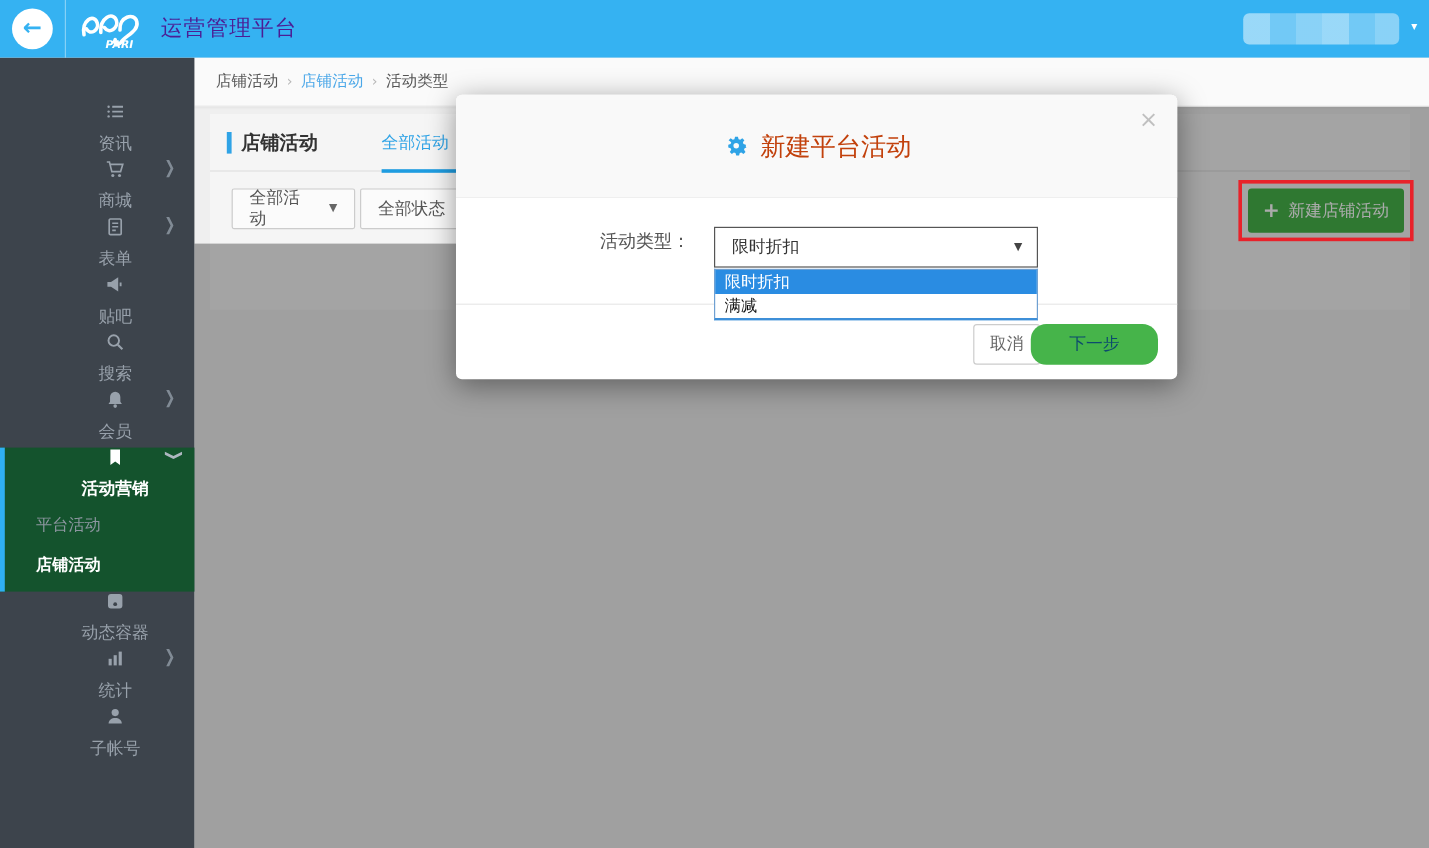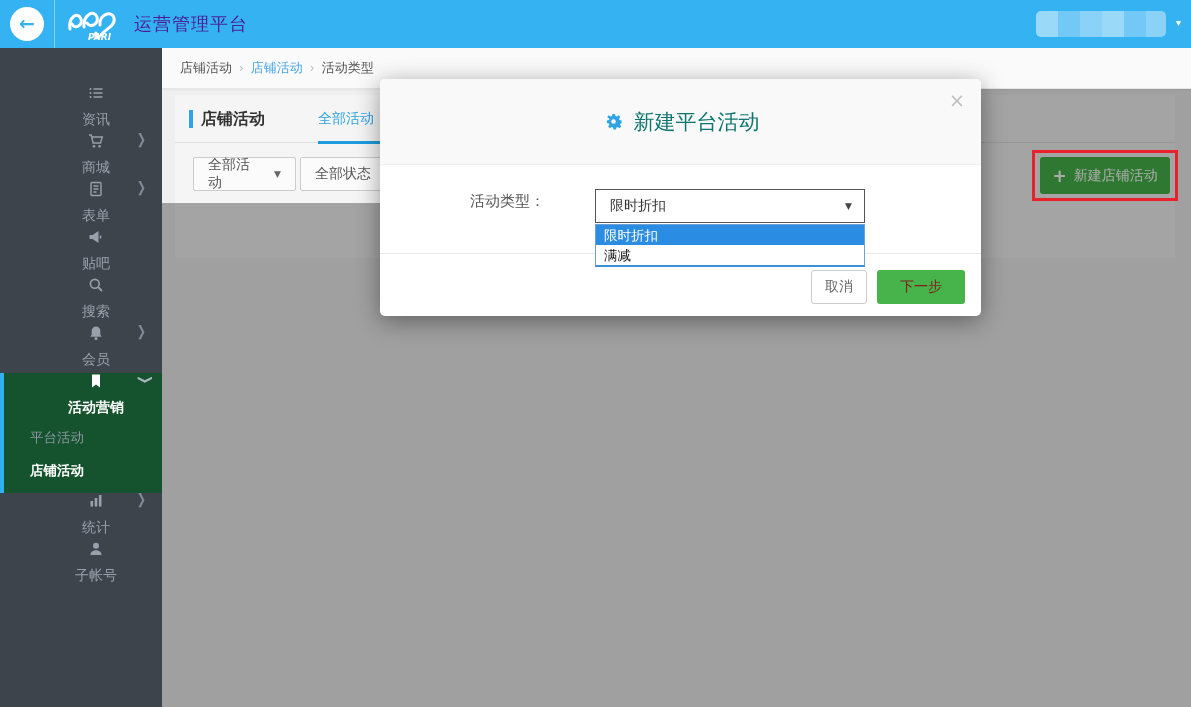--- a/index.html
+++ b/index.html
@@ -68,37 +68,37 @@
   
   .dim { position:absolute; background:rgba(0,0,0,.33); z-index:30; }
   .dim-right { left:700px; top:89px; width:491px; height:618px; }
   .dim-bottom { left:162px; top:203px; width:538px; height:504px; }
 
   
   .modal { position:absolute; left:380px; top:79px; width:601px; height:237px; background:#fff;
            border-radius:5px; box-shadow:0 5px 24px rgba(0,0,0,.4); z-index:50; }
   .modal-header { position:relative; height:86px; background:#f9f9f9; border-bottom:1px solid #efefef;
                   border-radius:5px 5px 0 0; display:flex; align-items:center; justify-content:center; gap:9px; }
-  .modal-title { font-size:21px; color:#0f766e; }
+  .modal-title { font-size:21px; color:#c2410c; }
   .modal-close { position:absolute; right:16px; top:10px; font-size:19px; color:#c0c0c0; cursor:pointer; }
-  .field-label { position:absolute; left:60px; top:113px; width:135px; text-align:center; font-size:15px; color:#555; }
+  .field-label { position:absolute; left:60px; top:113px; width:135px; text-align:right; font-size:15px; color:#555; }
   .select-box { position:absolute; left:215px; top:110px; width:270px; height:34px; background:#fff;
                 border:1px solid #555; display:flex; align-items:center; justify-content:space-between;
                 padding:0 12px 0 14px; font-size:14px; color:#333; cursor:pointer; }
   .select-box .caret { font-size:9px; color:#444; }
   .option-list { position:absolute; left:215px; top:145px; width:270px; background:#fff;
                  border:1px solid #6fa0d2; border-bottom:2px solid #3d8fd8; z-index:10; }
   .option { height:20px; line-height:20px; padding-left:8px; font-size:13.5px; color:#111; cursor:pointer; }
   .option.highlight { background:#2a8ce2; color:#fff; }
   .modal-footer { position:absolute; left:0; top:174px; width:100%; height:63px; border-top:1px solid #e8e8e8; }
   .btn-cancel { position:absolute; top:16px; right:114px; width:56px; height:34px; background:#fff;
                 border:1px solid #ccc; border-radius:3px; font-size:14px; color:#666; cursor:pointer;
                 font-family:"DejaVu Sans","Liberation Sans",sans-serif; }
-  .btn-next { position:absolute; top:16px; right:16px; width:88px; height:34px; background:#46b44a;
-              border:none; border-radius:3px; font-size:14px; color:#7f1d1d; cursor:pointer;
+  .btn-next { position:absolute; top:16px; right:16px; width:106px; height:34px; background:#46b44a;
+              border:none; border-radius:13px; font-size:14px; color:#0c4a6e; cursor:pointer;
               font-family:"DejaVu Sans","Liberation Sans",sans-serif; }
 </style>
 </head>
 <body>
 
 <div class="topbar">
   <div class="back-btn">←</div>
   <div class="topbar-divider"></div>
   <div class="logo">
     <svg width="62" height="37" viewBox="0 0 62 37">
@@ -176,20 +176,27 @@
         <path d="M4 1.5h8V14.5l-4-3-4 3z" fill="#fff"></path>
       </svg>
       <span>活动营销</span>
       <span class="side-chevron">❯</span>
     </div>
     <div class="sub-item">平台活动</div>
     <div class="sub-item current">店铺活动</div>
     <div class="active-block-pad"></div>
   </div>
 
+  <div class="side-item">
+    <svg width="16" height="16" viewBox="0 0 16 16">
+      <rect x="2" y="2" width="12" height="12" rx="2.5" fill="#98a1ab"></rect>
+      <circle cx="8" cy="10.5" r="1.6" fill="#3d444c"></circle>
+    </svg>
+    <span>动态容器</span>
+  </div>
 
   <div class="side-item">
     <svg width="16" height="16" viewBox="0 0 16 16">
       <rect x="2.5" y="8" width="2.6" height="5.5" fill="#98a1ab"></rect>
       <rect x="6.7" y="5" width="2.6" height="8.5" fill="#98a1ab"></rect>
       <rect x="10.9" y="2" width="2.6" height="11.5" fill="#98a1ab"></rect>
     </svg>
     <span>统计</span>
     <span class="side-chevron">❯</span>
   </div>

